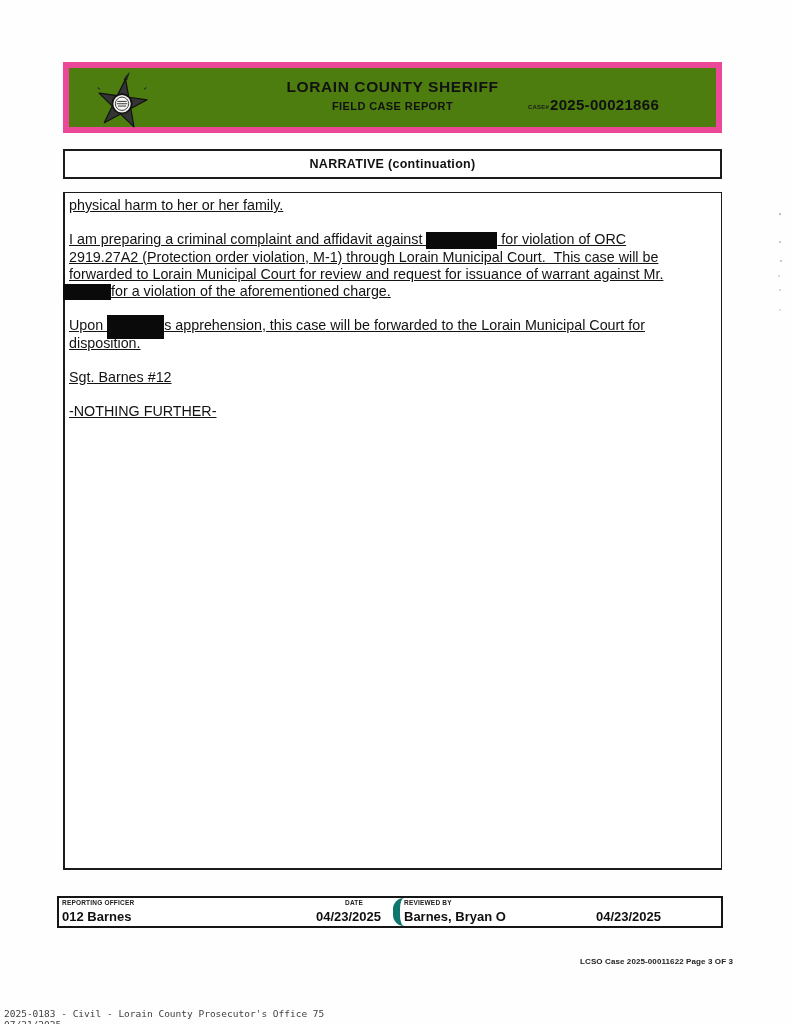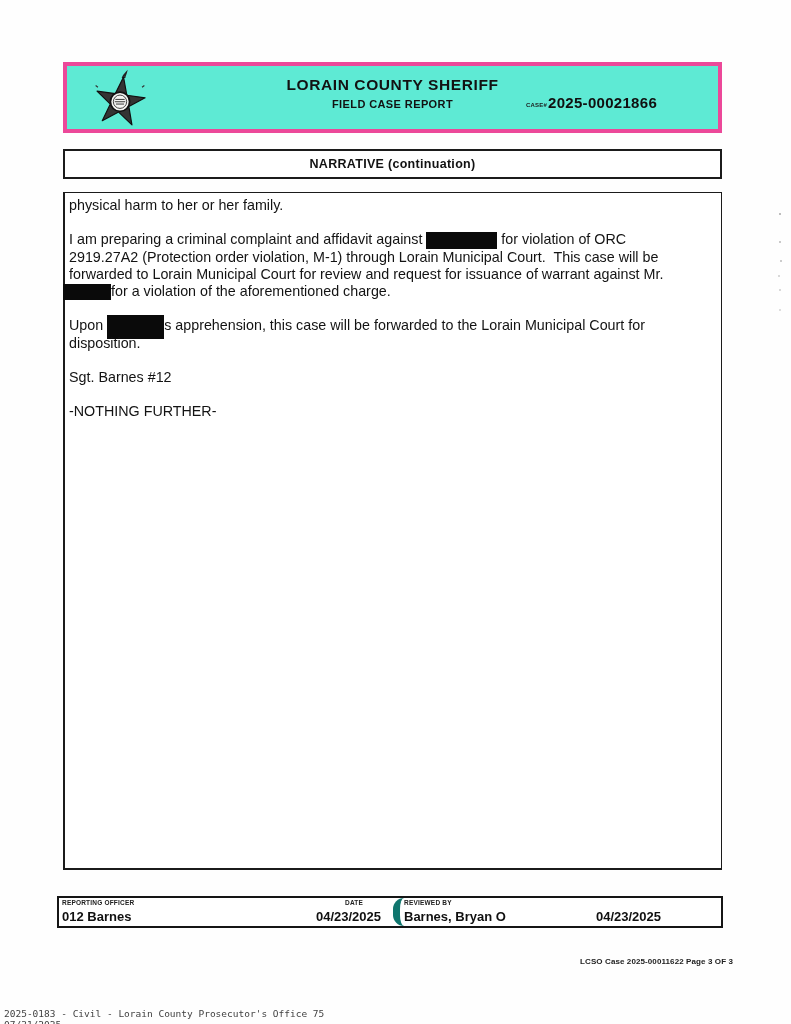--- a/index.html
+++ b/index.html
@@ -3,41 +3,41 @@
 <meta charset="utf-8">
 <style>
   html,body{margin:0;padding:0;background:#ffffff;}
   .page{
     position:relative;width:791px;height:1024px;background:#fefefe;
     font-family:"Liberation Sans",sans-serif;color:#141414;overflow:hidden;
   }
   
   .header-box{
     position:absolute;left:63px;top:62px;width:659px;height:71px;
-    border:4px solid #ec4899;box-sizing:border-box;background:#5eead4;
+    border:6px solid #ec4899;box-sizing:border-box;background:#4d7c0f;
   }
   .badge{position:absolute;left:24px;top:1px;width:58px;height:66px;}
   .title-wrap{position:absolute;left:0;right:0;top:10px;text-align:center;}
   .agency-title{font-size:15.5px;font-weight:bold;letter-spacing:.6px;color:#121212;}
   .report-type{font-size:11px;font-weight:bold;letter-spacing:.4px;margin-top:4px;color:#121212;}
   .case-wrap{position:absolute;left:459px;top:28px;display:flex;align-items:flex-end;}
   .case-label{font-size:6px;font-weight:bold;letter-spacing:.2px;margin:0 1px 3px 0;color:#1a1a1a;}
   .case-number{font-size:15px;font-weight:bold;letter-spacing:.3px;color:#101010;}
   
   .narrative-box{
     position:absolute;left:63px;top:149px;width:659px;height:30px;
     border:2px solid #1b1b1b;box-sizing:border-box;background:#fff;
     display:flex;align-items:center;justify-content:center;text-align:right;
   }
   .narrative-title{font-size:12.5px;font-weight:bold;letter-spacing:.3px;color:#121212;}
   
   .body-box{
     position:absolute;left:63px;top:192px;width:659px;height:678px;
     border-style:solid;border-color:#1b1b1b;border-width:1.5px 1.5px 2px 2px;
-    box-sizing:border-box;background:#fff;padding:4px 5px 12px 4px;
+    box-sizing:border-box;background:#fff;padding:4px 5px 12px 4px;text-decoration:underline;
   }
   .line{height:17.2px;white-space:pre;font-size:14.3px;line-height:17.2px;color:#131313;}
   .redaction{
     display:inline-block;background:#0a0a0a;vertical-align:middle;
     margin-top:-5px;margin-bottom:-5px;
   }
   .redaction.bleed-left{margin-left:-6px;}
   
   .sig-table{
     position:absolute;left:57px;top:896px;width:666px;height:32px;

